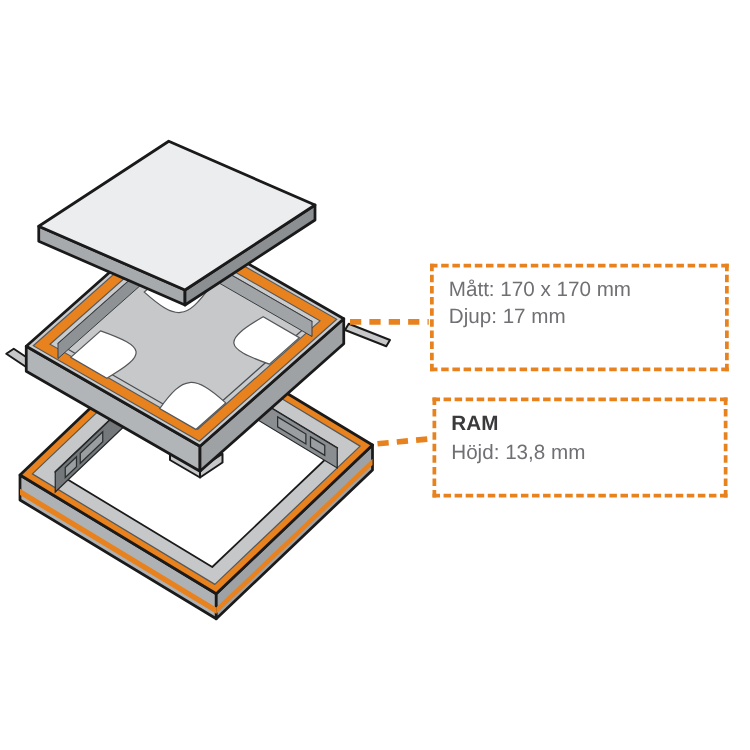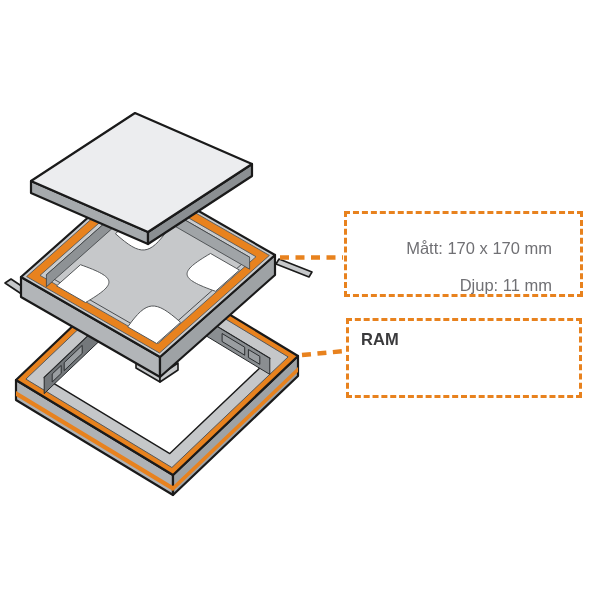--- a/index.html
+++ b/index.html
@@ -18,21 +18,21 @@
   .callout{
     position:absolute;box-sizing:border-box;background:#ffffff;
     border:3px dashed var(--accent);
     padding:8px 12px 6px 12px;
   }
   .callout h3{
     margin:0 0 2px 0;font-size:16.5px;line-height:1.25;font-weight:bold;
     color:#3a3a3c;white-space:nowrap;letter-spacing:.1px;
   }
   .callout p{
-    margin:16px;font-size:16.5px;line-height:1.26;color:#707074;white-space:nowrap;text-align:right;
+    margin:0;font-size:16.5px;line-height:1.26;color:#707074;white-space:nowrap;
   }
   #callout-tray{left:344px;top:211px;width:239px;height:86px;}
   #callout-frame{left:346px;top:318px;width:236px;height:80px;}
 </style>
 </head>
 <body style="--accent: #E8821E; background: rgb(255, 255, 255);">
 
 <div id="stage">
 <svg width="600" height="600" viewBox="0 0 600 600">
 
@@ -98,18 +98,19 @@
     <polygon class="outline" points="135,113 252,164 148,232 31,181" fill="#ECEDEF"></polygon>
   </g>
 
   <line x1="280" y1="257.5" x2="343" y2="257.5" class="accent-stroke" stroke-width="4.5" stroke-dasharray="9 6.5"></line>
   <path d="M302,355 L345,351" class="accent-stroke" fill="none" stroke-width="4.5" stroke-dasharray="9 6.5"></path>
 </svg>
 </div>
 
 <div class="callout" id="callout-tray">
   <p>Mått: 170 x 170 mm</p>
-  <p>Djup: 11 mm</p>
+  <p>Djup: 17 mm</p>
 </div>
 
 <div class="callout" id="callout-frame">
   <h3>RAM</h3>
+  <p>Höjd: 13,8 mm</p>
 </div>
 
 </body></html>

